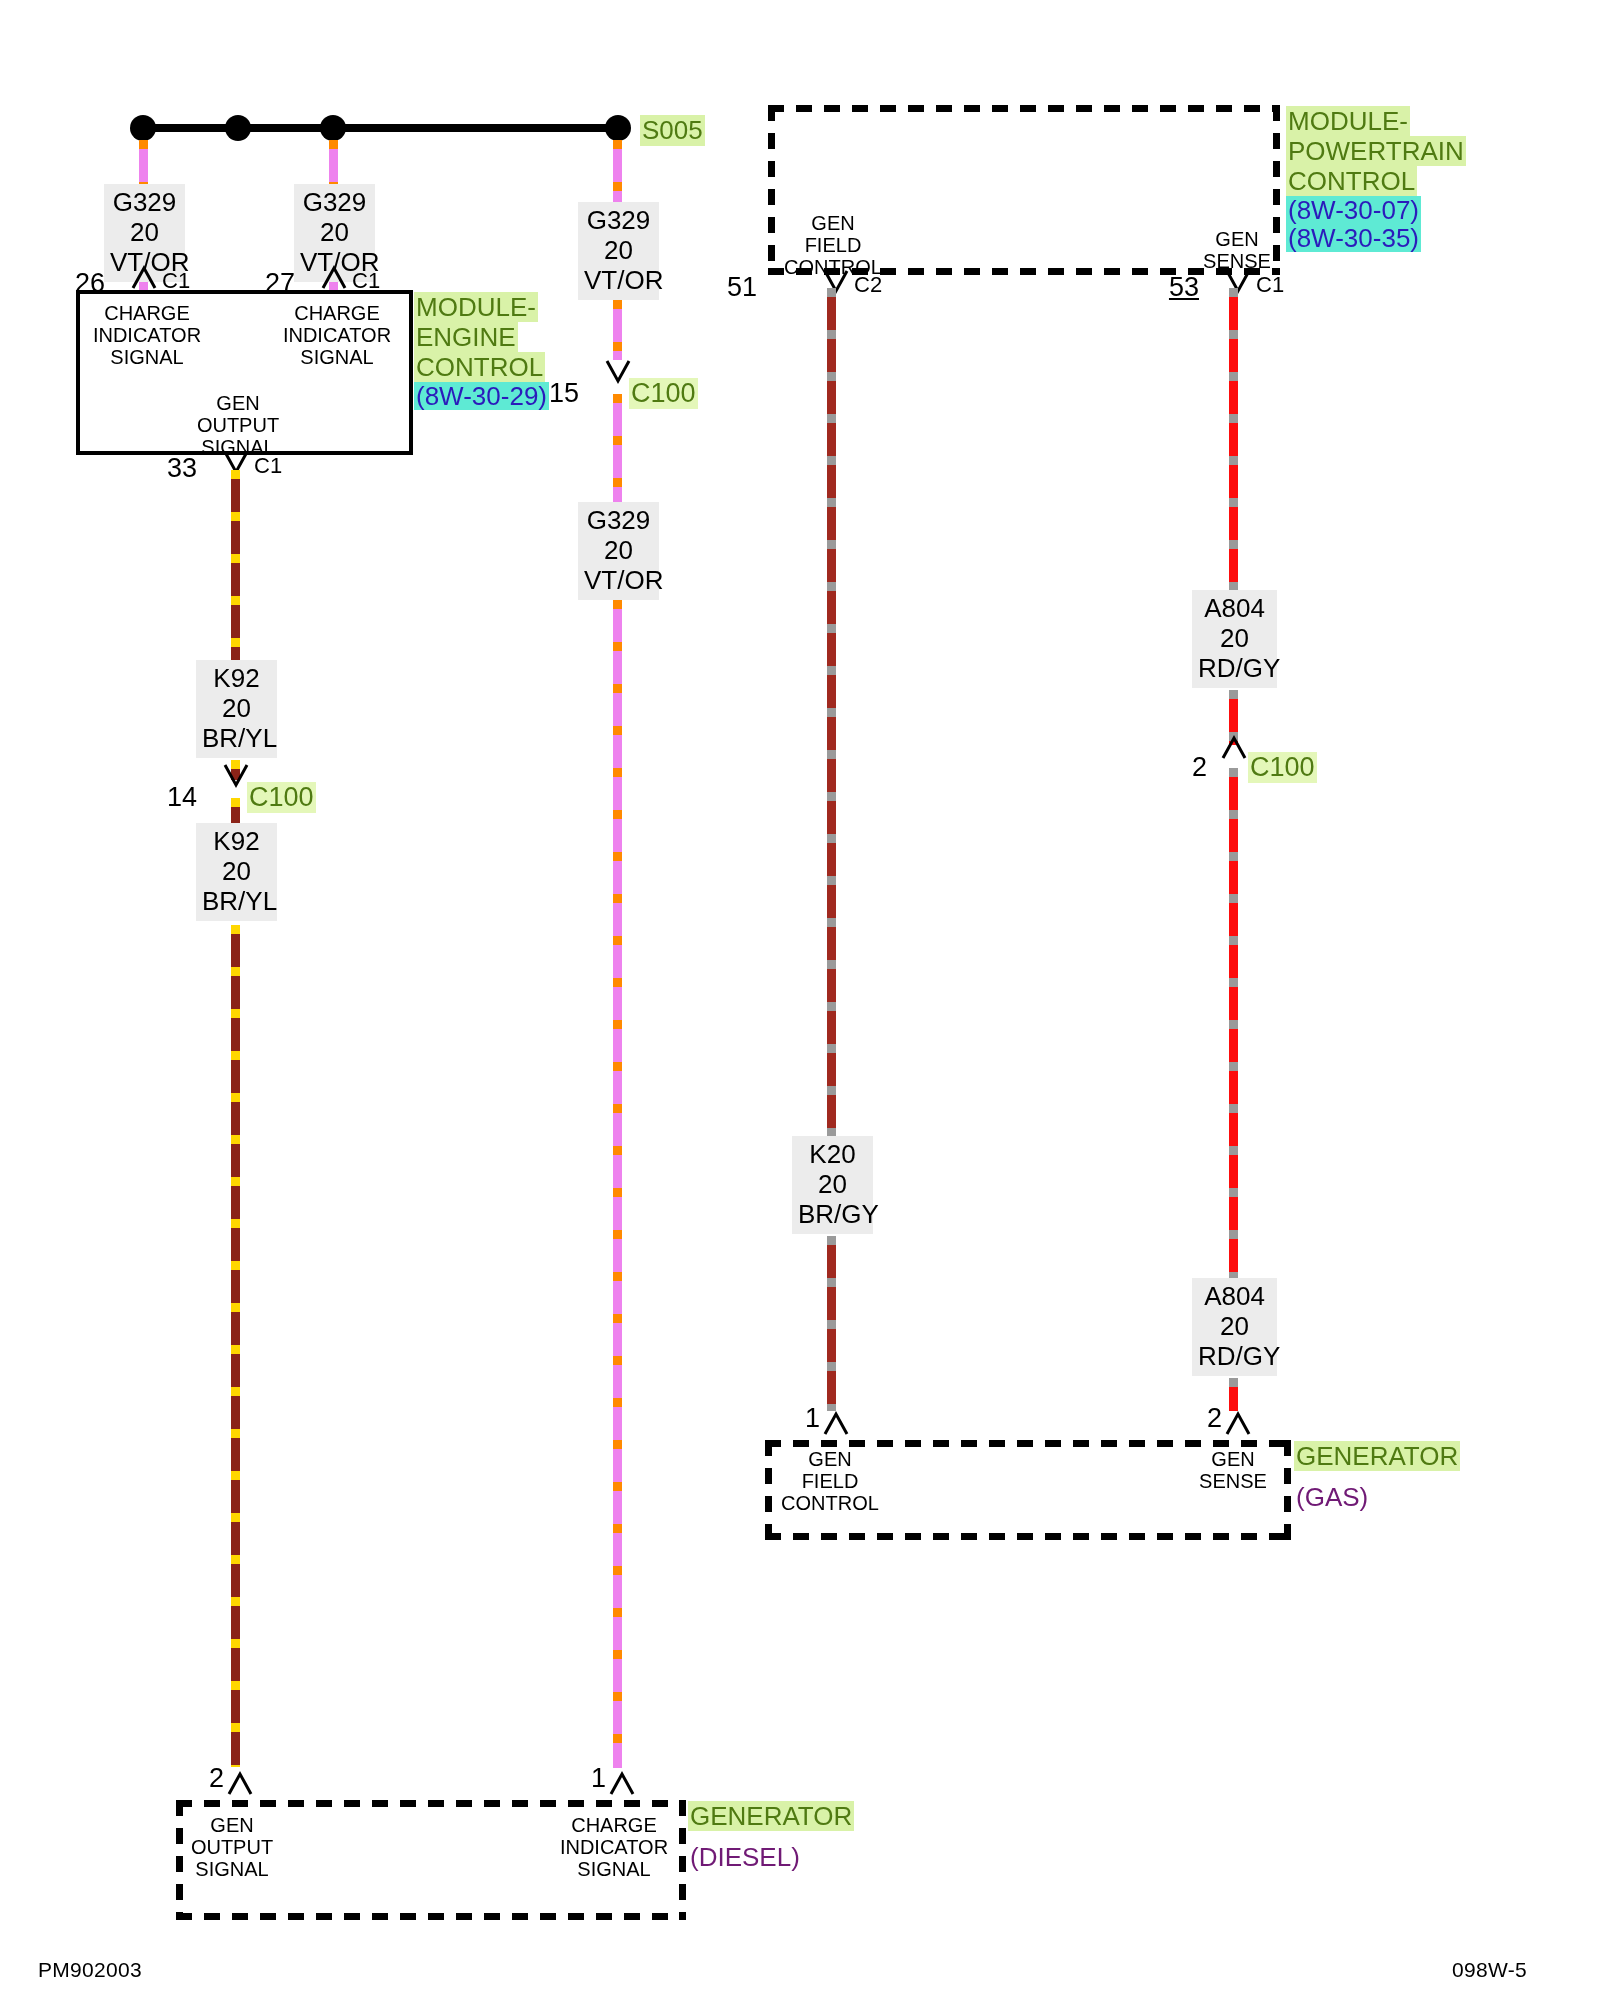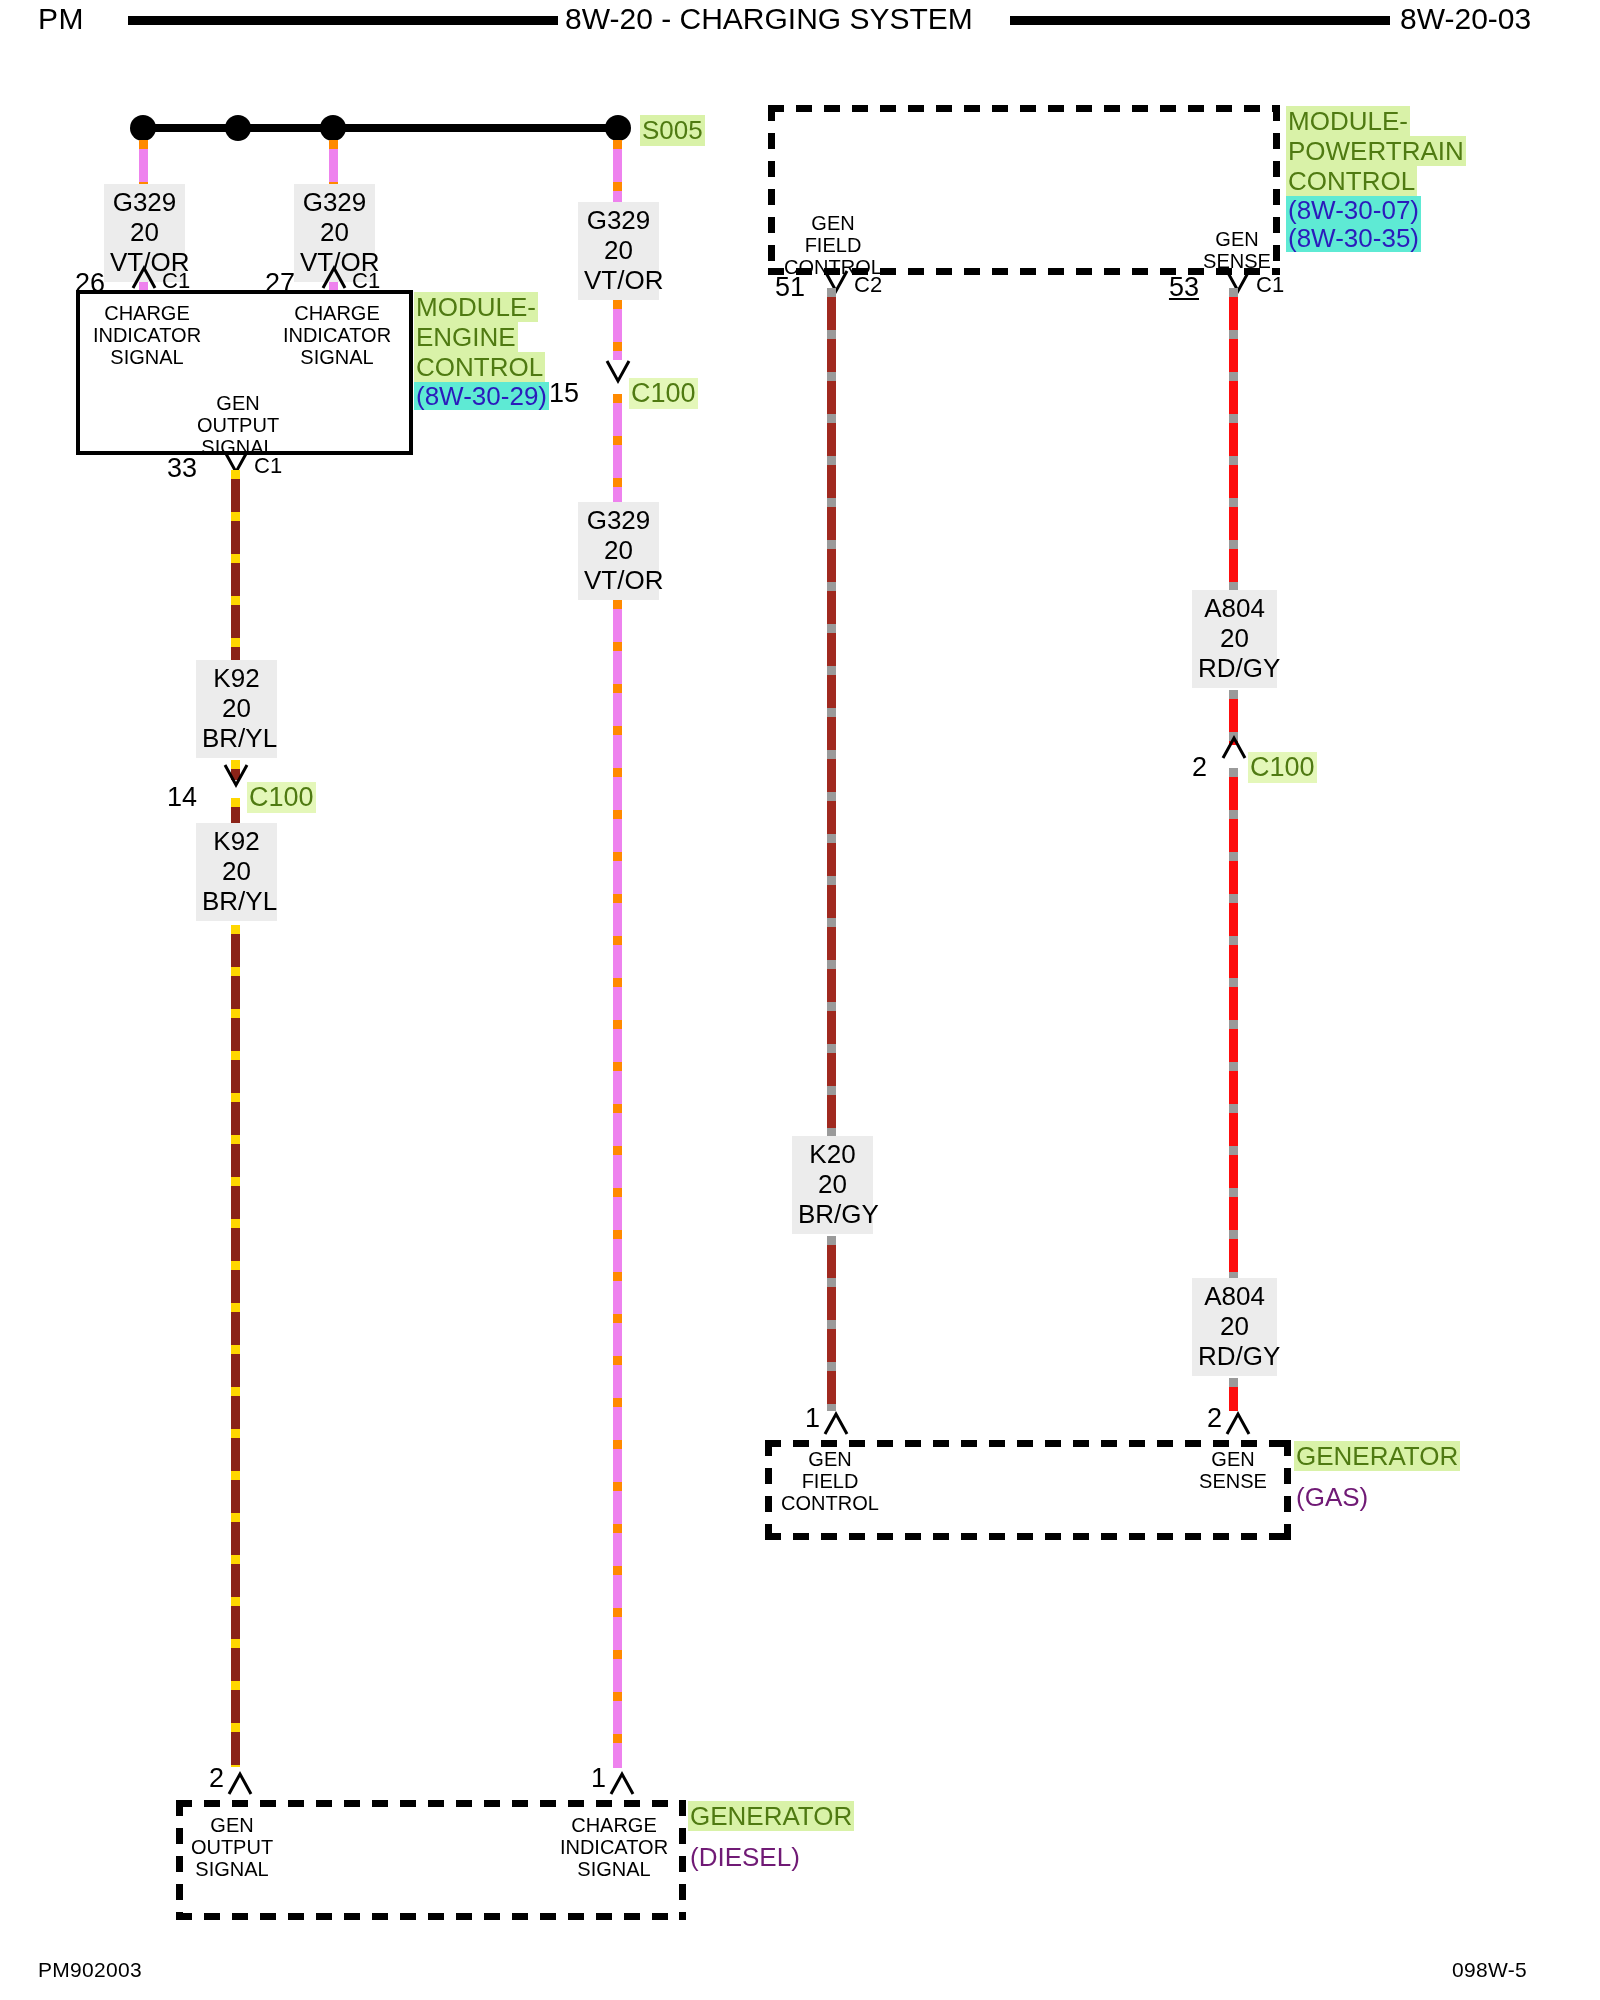--- a/index.html
+++ b/index.html
@@ -154,27 +154,20 @@
     position: absolute; font-size: 27px;
     color: #4f7a12; background: #e4f7b9; padding: 0 2px;
     white-space: nowrap;
   }
 </style>
 </head>
 <body>
 
 <div class="page">
 
-  <div class="hdr">
-    <div class="hdr-left">PM</div>
-    <div class="hdr-rule-a"></div>
-    <div class="hdr-title">8W-20 - CHARGING SYSTEM</div>
-    <div class="hdr-rule-b"></div>
-    <div class="hdr-right">8W-20-03</div>
-  </div>
 
   <div class="splice-bus" style="left:143px; top:124px; width:478px;"></div>
   <div class="splice-dot" style="left:130px; top:115px;"></div>
   <div class="splice-dot" style="left:225px; top:115px;"></div>
   <div class="splice-dot" style="left:320px; top:115px;"></div>
   <div class="splice-dot" style="left:605px; top:115px;"></div>
   <div class="splice-label" style="left:640px; top:115px;">S005</div>
 
   <div class="wire w-vtor" style="left:139px; top:140px; height:44px;"></div>
   <div class="wire w-vtor" style="left:139px; top:255px; height:35px;"></div>
@@ -290,21 +283,21 @@
     <div>SENSE</div>
   </div>
   <div class="mod-name" style="left:1286px; top:106px;">
     <div><span class="nm">MODULE-</span></div>
     <div><span class="nm">POWERTRAIN</span></div>
     <div><span class="nm">CONTROL</span></div>
     <div><span class="ref">(8W-30-07)</span></div>
     <div><span class="ref">(8W-30-35)</span></div>
   </div>
 
-  <div class="pin-num" style="left:760px; top:272px; width:45px;">51</div>
+  <div class="pin-num" style="left:712px; top:272px; width:45px;">51</div>
   <svg class="conn-sym" style="left:821px; top:268px;" width="30" height="28">
     <polyline points="4,3 15,23 26,3" fill="none" stroke="#000" stroke-width="3"></polyline>
   </svg>
   <div class="pin-conn" style="left:854px; top:272px;">C2</div>
 
   <div class="pin-num" style="left:1154px; top:272px; width:45px;text-decoration:underline;">53</div>
   <svg class="conn-sym" style="left:1223px; top:268px;" width="30" height="28">
     <polyline points="4,3 15,23 26,3" fill="none" stroke="#000" stroke-width="3"></polyline>
   </svg>
   <div class="pin-conn" style="left:1256px; top:272px;">C1</div>

